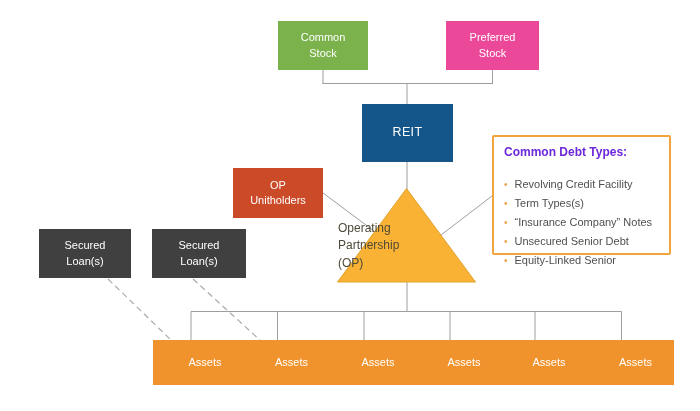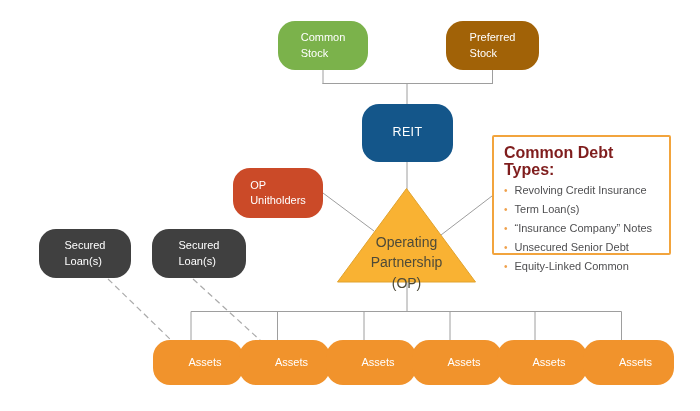--- a/index.html
+++ b/index.html
@@ -3,40 +3,39 @@
 <meta charset="utf-8">
 <style>
   html,body{margin:0;padding:0;background:#fff;}
   .canvas{
     position:relative;width:700px;height:411px;background:#fff;
     font-family:"Liberation Sans",sans-serif;overflow:hidden;
   }
   .lines{position:absolute;left:0;top:0;width:700px;height:411px;}
   .node{
     position:absolute;display:flex;align-items:center;justify-content:center;
-    color:#fff;font-size:11px;line-height:1.4;
+    text-align:center;color:#fff;font-size:11px;line-height:1.4;
     white-space:pre-line;
-    border-radius:17px;
   }
   .green{background:#7BB24B;}
-  .pink{background:#a16207;}
+  .pink{background:#ec4899;}
   .blue{background:#14568A;font-size:12.5px;letter-spacing:.4px;}
   .redorange{background:#CB4A28;}
   .teal{background:#404040;}
   .orange{background:#F1932C;padding-left:14px;}
   .tri-label{
-    position:absolute;left:338px;top:232px;width:137px;text-align:center;
-    font-size:14px;line-height:1.45;color:#4E4A38;white-space:pre-line;
+    position:absolute;left:338px;top:220px;width:137px;text-align:left;
+    font-size:12px;line-height:1.45;color:#4E4A38;white-space:pre-line;
   }
   .debt{
     position:absolute;left:492px;top:135px;width:179px;height:120px;
     box-sizing:border-box;border:2px solid #F2A43D;border-radius:2px;
     background:#fff;padding:7px 8px 0 10px;
   }
-  .debt-title{font-size:16px;font-weight:bold;color:#7f1d1d;line-height:17px;margin-bottom:3px;}
+  .debt-title{font-size:12px;font-weight:bold;color:#6d28d9;line-height:17px;margin-bottom:14px;}
   .debt-item{display:flex;align-items:baseline;font-size:11px;color:#4F4F51;line-height:18px;}
   .bullet{color:#EFA14C;margin-right:7px;font-size:10px;flex:0 0 auto;}
 </style>
 </head>
 <body>
 
 <div class="canvas">
 
   <svg class="lines" width="700" height="411" viewBox="0 0 700 411">
     <g stroke="#9E9E9E" stroke-width="1" fill="none">
@@ -93,37 +92,37 @@
   </div>
 
   <div class="tri-label">Operating
 Partnership
 (OP)</div>
 
   <div class="debt">
     <div class="debt-title">Common Debt Types:</div>
     <div class="debt-item">
       <span class="bullet">•</span>
-      <span>Revolving Credit Insurance</span>
+      <span>Revolving Credit Facility</span>
     </div>
     <div class="debt-item">
       <span class="bullet">•</span>
-      <span>Term Loan(s)</span>
+      <span>Term Types(s)</span>
     </div>
     <div class="debt-item">
       <span class="bullet">•</span>
       <span>“Insurance Company” Notes</span>
     </div>
     <div class="debt-item">
       <span class="bullet">•</span>
       <span>Unsecured Senior Debt</span>
     </div>
     <div class="debt-item">
       <span class="bullet">•</span>
-      <span>Equity-Linked Common</span>
+      <span>Equity-Linked Senior</span>
     </div>
   </div>
 
   <div class="node orange" style="left:153px;top:340px;width:76px;height:45px">
     <span>Assets</span>
   </div>
   <div class="node orange" style="left:239px;top:340px;width:77px;height:45px">
     <span>Assets</span>
   </div>
   <div class="node orange" style="left:326px;top:340px;width:76px;height:45px">

